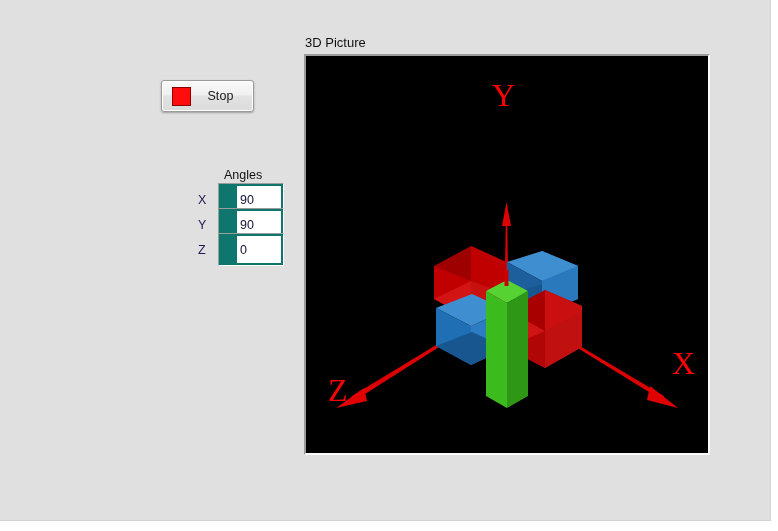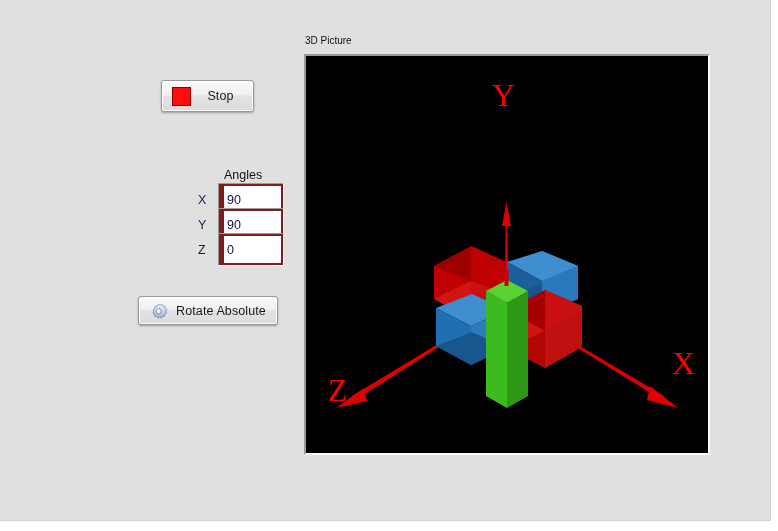--- a/index.html
+++ b/index.html
@@ -134,46 +134,46 @@
     text-align: left;
     font-size: 12.5px;
     color: #1b1b4f;
     padding-left: 4px;
     box-sizing: border-box;
   }
   .angle-frame {
     width: 66px;
     height: 33px;
     box-sizing: border-box;
-    background: #7f1d1d;
+    background: #0f766e;
     border-top: 1px solid #9c9c9c;
     border-left: 1px solid #9c9c9c;
     border-right: 1px solid #ffffff;
     border-bottom: 1px solid #ffffff;
-    padding: 2px 2px 2px 5px;
+    padding: 2px 2px 2px 18px;
   }
   .angle-input {
     width: 100%;
     height: 100%;
     box-sizing: border-box;
     background: #ffffff;
     border: none;
     outline: none;
     font-family: "Liberation Sans", sans-serif;
     font-size: 12.5px;
     color: #11113a;
     padding: 0 0 0 3px;
   }
 
   
   #picture-label {
     position: absolute;
     left: 305px;
     top: 35px;
-    font-size: 10px;
+    font-size: 13px;
     color: #111111;
   }
   #picture-box {
     position: absolute;
     left: 304px;
     top: 54px;
     width: 406px;
     height: 401px;
     box-sizing: border-box;
     background: #000000;
@@ -199,39 +199,20 @@
   <div class="panel">
 
     <div class="btn" id="stop-btn">
       <span class="btn-icon">
         <span class="stop-square"></span>
       </span>
       <span class="btn-label">Stop</span>
     </div>
 
 
-    <div class="btn" id="rotate-abs-btn">
-      <span class="btn-icon">
-        <svg width="20" height="20" viewBox="0 0 20 20">
-          <defs>
-            <linearGradient id="ggear" x1="0" y1="0" x2="0" y2="1">
-              <stop offset="0" stop-color="#eef2f9"></stop>
-              <stop offset="0.55" stop-color="#c3cfe3"></stop>
-              <stop offset="1" stop-color="#99a8c4"></stop>
-            </linearGradient>
-          </defs>
-          <path d="M10 1.2 L11.6 2.0 L13.4 1.3 L14.6 2.9 L16.5 3.1 L16.6 5.1 L18.2 6.2 L17.3 7.9
-                   L18.0 9.8 L16.4 10.9 L16.1 12.8 L14.2 13.0 L13.0 14.6 L11.2 14.0 L9.4 14.7
-                   L8.2 13.1 L6.3 12.9 L6.1 11.0 L4.5 9.9 L5.3 8.1 L4.7 6.2 L6.3 5.1 L6.6 3.2
-                   L8.5 3.0 Z" fill="url(#ggear)" stroke="#7c8aa6" stroke-width="0.8" transform="translate(0.3,2.2) scale(1.02)"></path>
-          <circle cx="10.6" cy="10.2" r="2.6" fill="#f4f7fc" stroke="#7c8aa6" stroke-width="0.9"></circle>
-        </svg>
-      </span>
-      <span class="btn-label">Rotate Absolute</span>
-    </div>
 
 
     <div id="angles-group">
       <div id="angles-title">Angles</div>
 
       <div class="angle-row r0">
         <div class="angle-label">X</div>
         <div class="angle-frame">
           <input class="angle-input" type="text" value="90" style="">
         </div>

